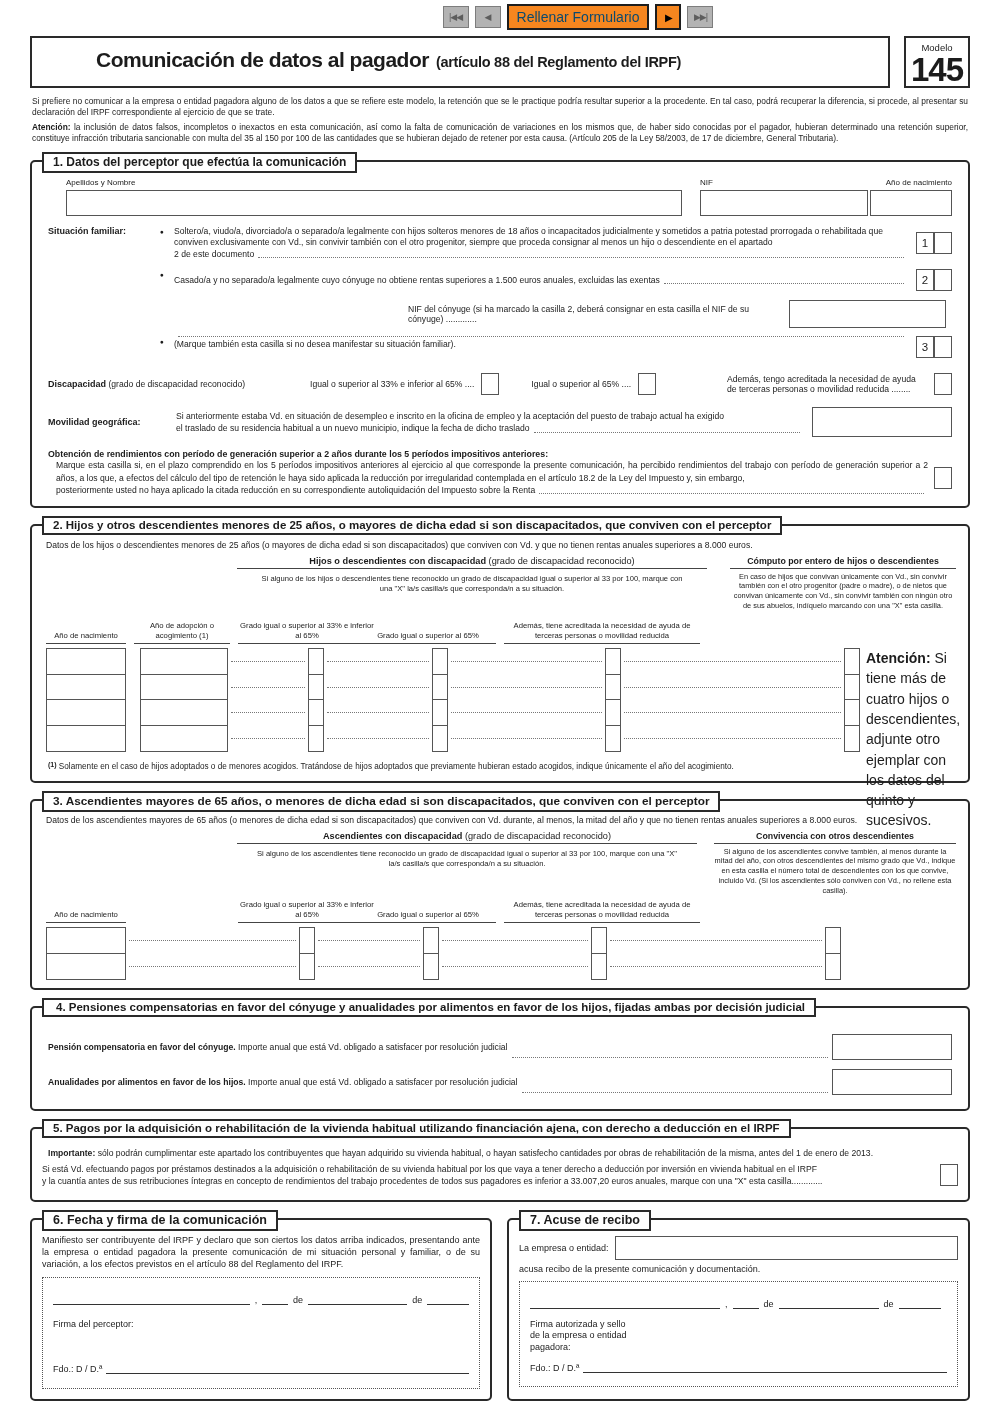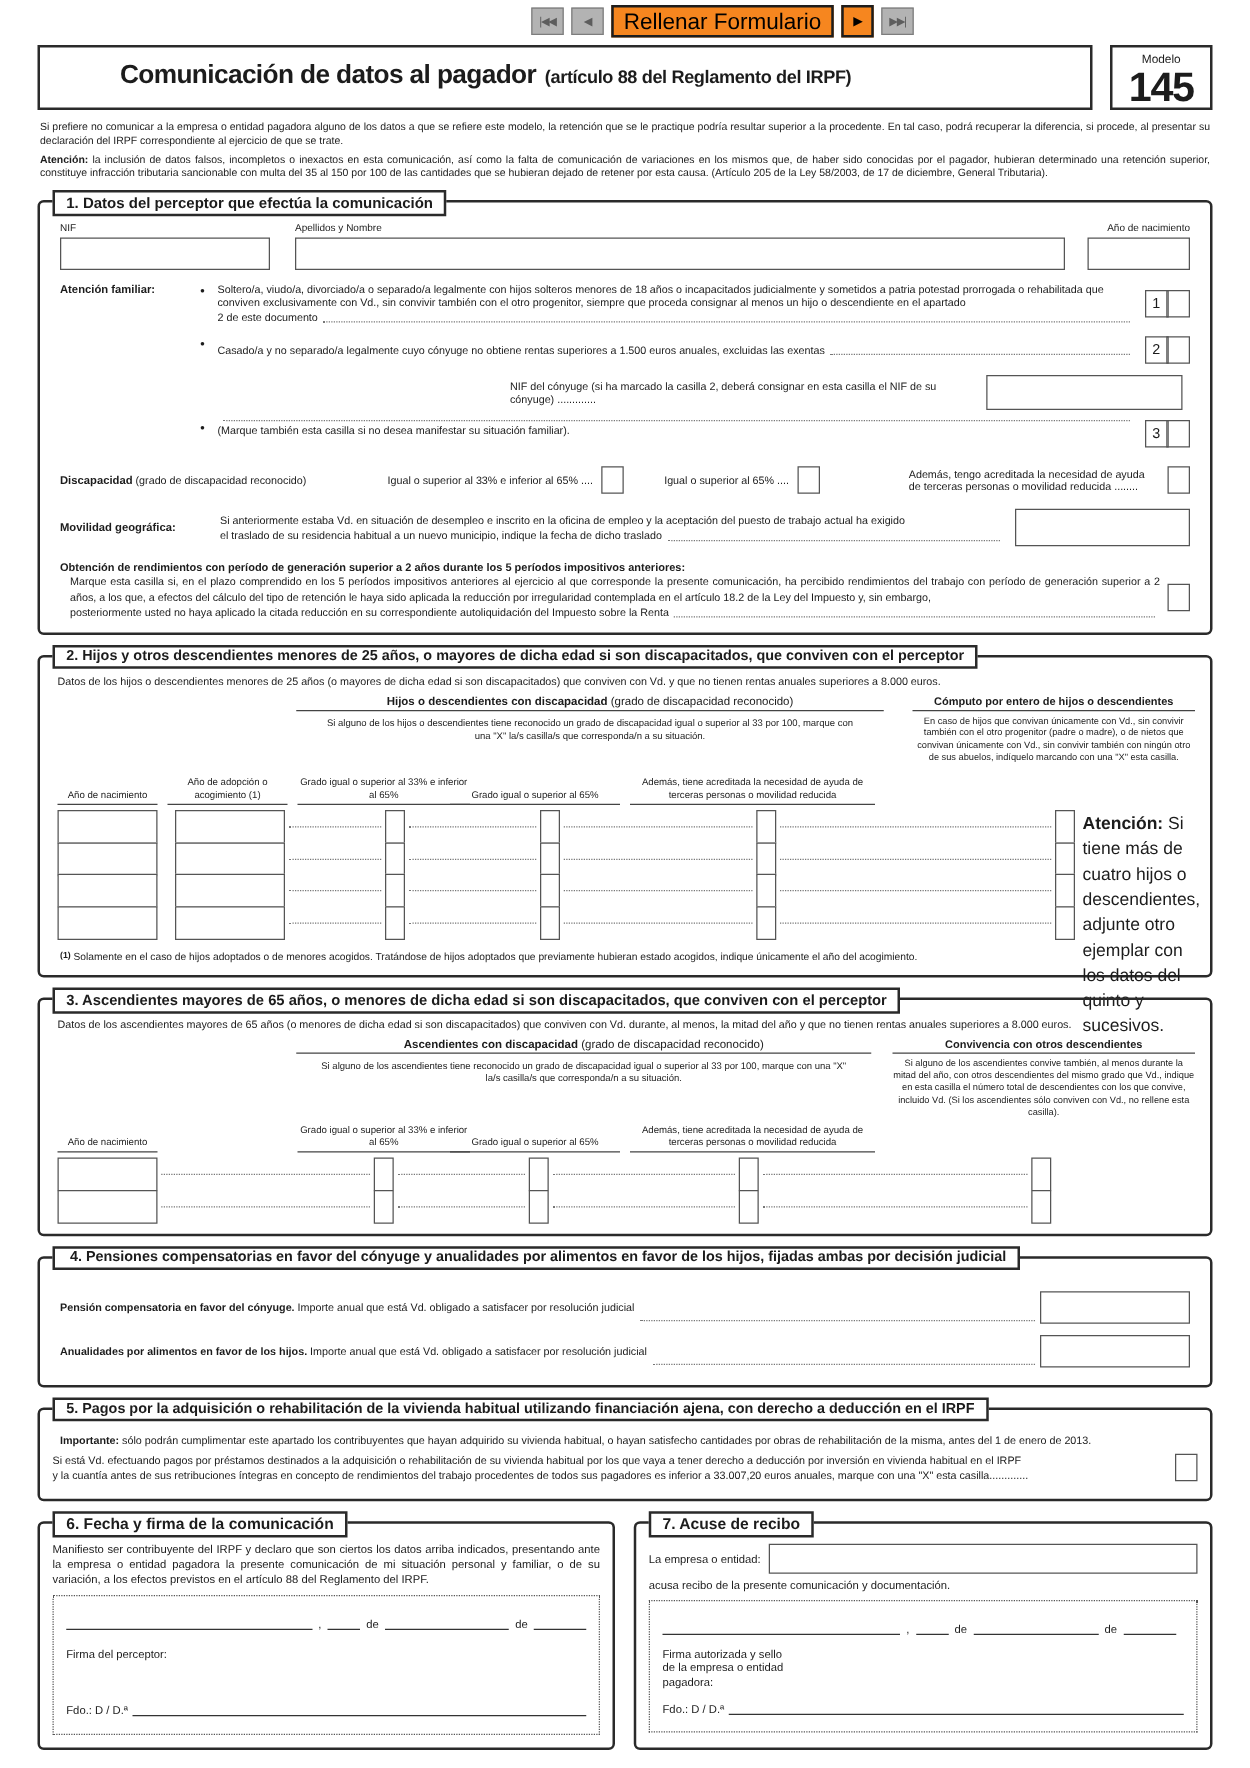--- a/index.html
+++ b/index.html
@@ -2,30 +2,30 @@
 <html><head>
 <meta charset="utf-8">
 <style>
   html,body{margin:0;padding:0;background:#fff;}
   body{width:1000px;height:1414px;font-family:"Liberation Sans",sans-serif;font-size:8.6px;color:#1c1c1c;position:relative;overflow:hidden;}
   .b{font-weight:bold;}
   
   .nav{display:flex;align-items:center;justify-content:center;gap:6px;transform:translateX(78px);}
   .nav-top{padding-top:4px;}
   .nbtn{height:22px;min-width:26px;background:#b3b3b3;border:1px solid #7d7d7d;display:flex;align-items:center;justify-content:center;font-size:9px;color:#5d5d5d;letter-spacing:-1px;cursor:pointer;box-sizing:border-box;}
-  .nbtn.orange{background:#f6861f;border:2px solid #1d1d1d;color:#000000;font-size:18px;letter-spacing:0;padding:0 8px;height:26px;}
+  .nbtn.orange{background:#f6861f;border:2px solid #1d1d1d;color:#0c4a6e;font-size:14px;letter-spacing:0;padding:0 8px;height:26px;}
   .nbtn.onext{background:#f6861f;border:2px solid #1d1d1d;color:#000;height:26px;width:26px;font-size:10px;}
   
   .hdr{display:flex;margin:6px 30px 0 30px;align-items:stretch;}
   .hdr-main{flex:1;border:2px solid #2a2a2a;padding:7px 14px 9px 34px;box-sizing:border-box;}
   .hdr-r1{display:flex;justify-content:space-between;font-size:15.5px;font-weight:bold;letter-spacing:-0.3px;padding-right:40px;}
   .hdr-r2{display:flex;align-items:baseline;margin-top:3px;padding-left:30px;}
   .hdr-big{font-size:21px;font-weight:bold;letter-spacing:-0.5px;}
   .hdr-sub{font-size:14.5px;font-weight:bold;margin-left:7px;letter-spacing:-0.3px;}
-  .hdr-model{width:82px;border:2px solid #2a2a2a;margin-left:14px;text-align:center;box-sizing:border-box;padding-top:4px;}
+  .hdr-model{width:66px;border:2px solid #2a2a2a;margin-left:14px;text-align:center;box-sizing:border-box;padding-top:4px;}
   .hdr-model .ml{font-size:9.5px;}
   .hdr-model .mn{font-size:33px;font-weight:bold;letter-spacing:-1px;line-height:1;}
   
   .intro{margin:8px 32px 0 32px;text-align:justify;font-size:8.4px;line-height:1.3;}
   .intro p{margin:0 0 4px 0;}
   
   .sec{position:relative;border:2px solid #2a2a2a;border-radius:5px;margin:16px 30px 0 30px;padding:12px 10px 8px 10px;}
   .sec-title{position:absolute;top:-10px;left:10px;background:#fff;border:2px solid #2a2a2a;padding:1px 9px 2px 9px;font-weight:bold;font-size:12px;white-space:nowrap;}
   .lead{flex:1 1 0;border-bottom:1.5px dotted #777;height:0;margin:0 3px;align-self:center;}
   .lead-s{border-bottom:1.5px dotted #777;height:0;flex:1 1 0;margin:0 4px 2px 4px;align-self:flex-end;}
@@ -118,36 +118,36 @@
 
 <div class="intro">
   <p>Si prefiere no comunicar a la empresa o entidad pagadora alguno de los datos a que se refiere este modelo, la retención que se le practique podría resultar superior a la procedente. En tal caso, podrá recuperar la diferencia, si procede, al presentar su declaración del IRPF correspondiente al ejercicio de que se trate.</p>
   <p><span class="b">Atención:</span><span> la inclusión de datos falsos, incompletos o inexactos en esta comunicación, así como la falta de comunicación de variaciones en los mismos que, de haber sido conocidas por el pagador, hubieran determinado una retención superior, constituye infracción tributaria sancionable con multa del 35 al 150 por 100 de las cantidades que se hubieran dejado de retener por esta causa. (Artículo 205 de la Ley 58/2003, de 17 de diciembre, General Tributaria).</span></p>
 </div>
 
 <div class="sec" style="padding-bottom:10px;">
   <div class="sec-title">1. Datos del perceptor que efectúa la comunicación</div>
 
   <div class="idrow">
+    <div style="flex:1;margin:0 18px;">
+      <div class="idlab">Apellidos y Nombre</div>
+      <input class="fld" style="width: 100%; height: 26px;">
+    </div>
     <div style="width:170px;flex:none;">
       <div class="idlab">NIF</div>
       <input class="fld" style="width: 168px; height: 26px;">
     </div>
-    <div style="flex:1;margin:0 18px;">
-      <div class="idlab">Apellidos y Nombre</div>
-      <input class="fld" style="width: 100%; height: 26px;">
-    </div>
     <div style="width:82px;flex:none;">
       <div class="idlab" style="text-align:right;white-space:nowrap;">Año de nacimiento</div>
       <input class="fld" style="width: 82px; height: 26px;">
     </div>
   </div>
 
   <div class="fam">
-    <div class="famlab">Atención familiar:</div>
+    <div class="famlab">Situación familiar:</div>
     <div class="bullets">
       <div class="bullet">
         <span class="bdot"></span>
         <div class="bt">
           <span>Soltero/a, viudo/a, divorciado/a o separado/a legalmente con hijos solteros menores de 18 años o incapacitados judicialmente y sometidos a patria potestad prorrogada o rehabilitada que conviven exclusivamente con Vd., sin convivir también con el otro progenitor, siempre que proceda consignar al menos un hijo o descendiente en el apartado</span>
           <div class="fline">
               <span>2 de este documento</span>
               <span class="lead-s"></span>
             </div>
         </div>

